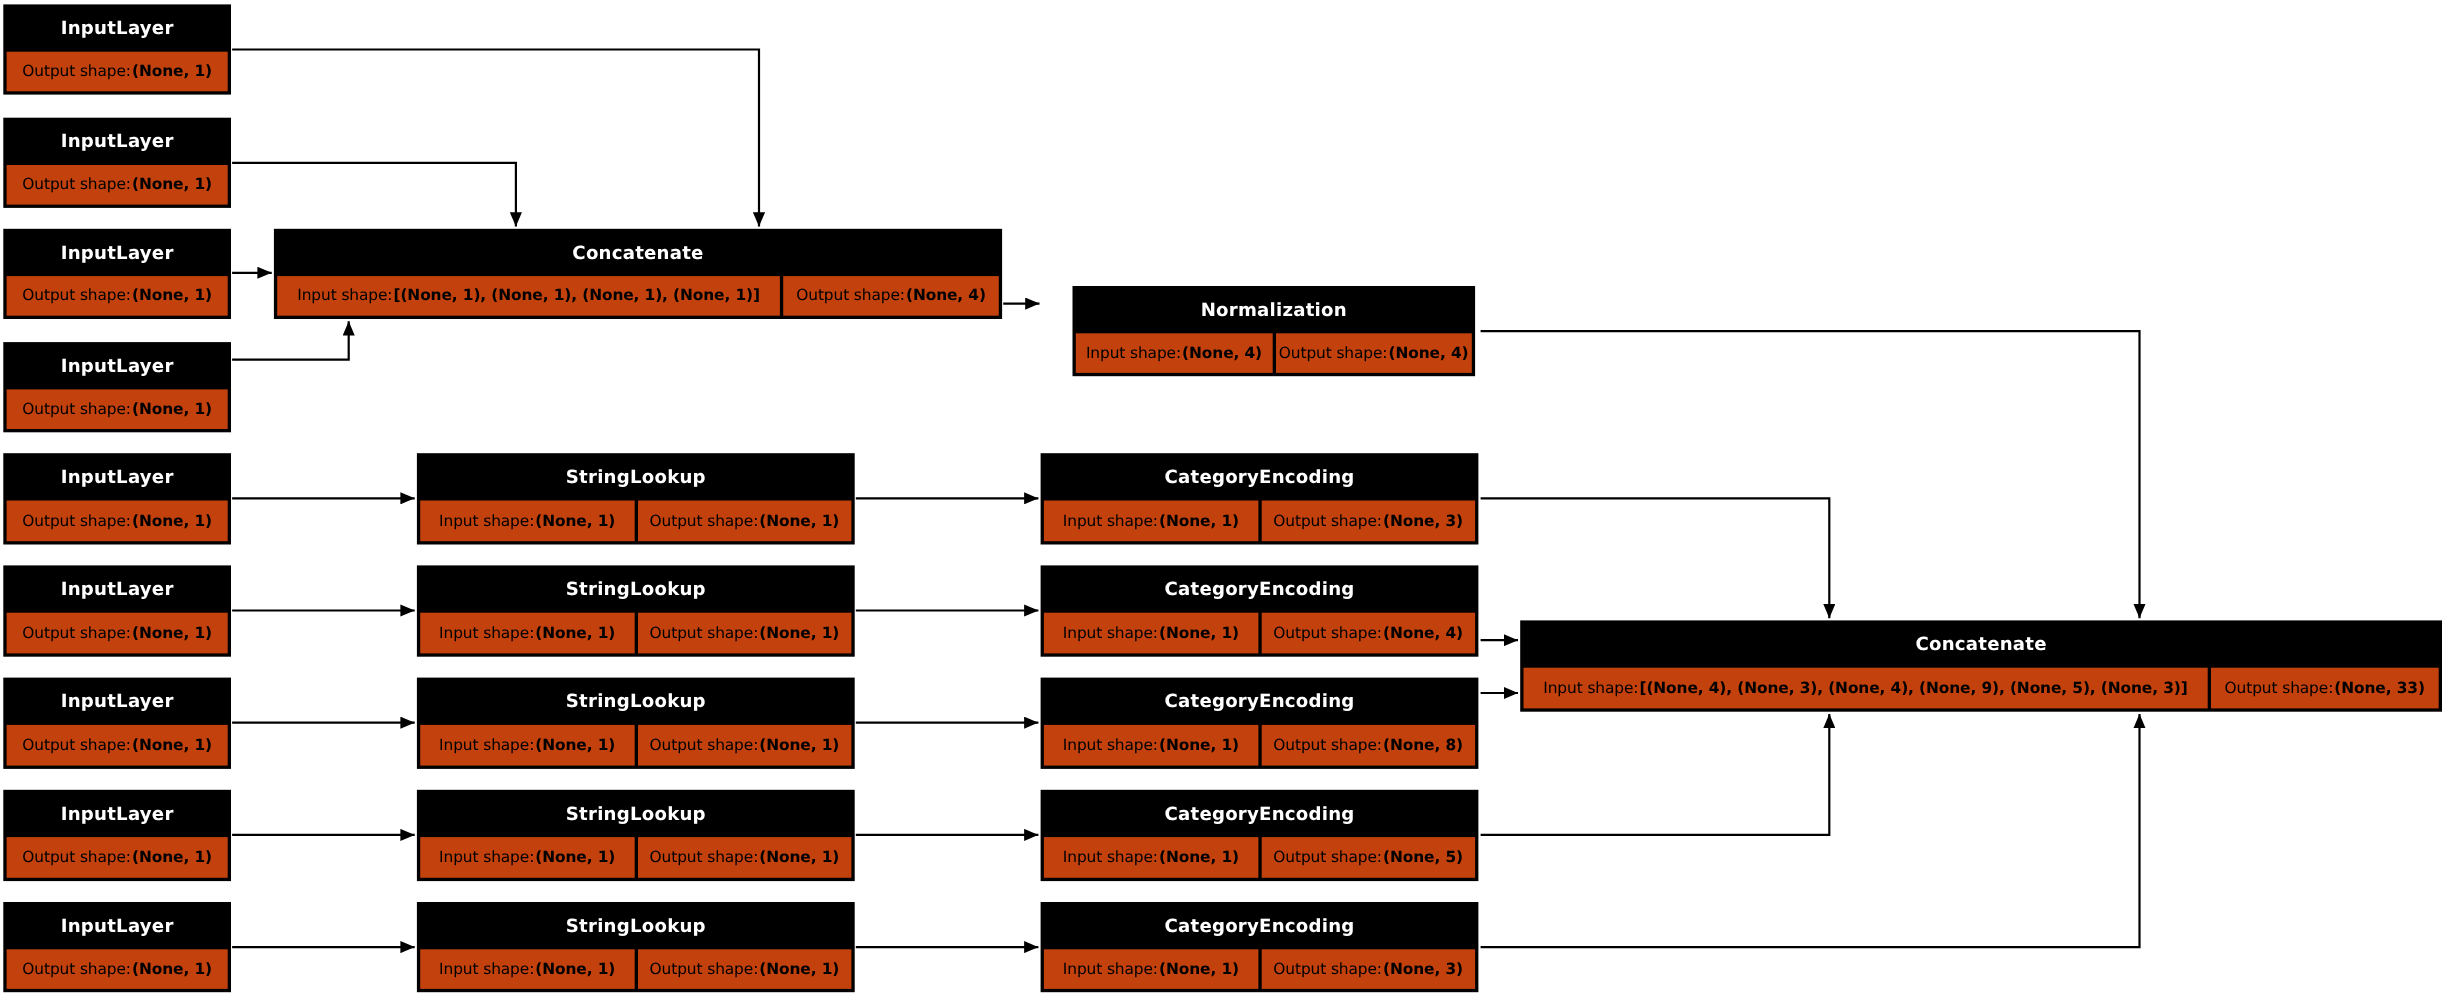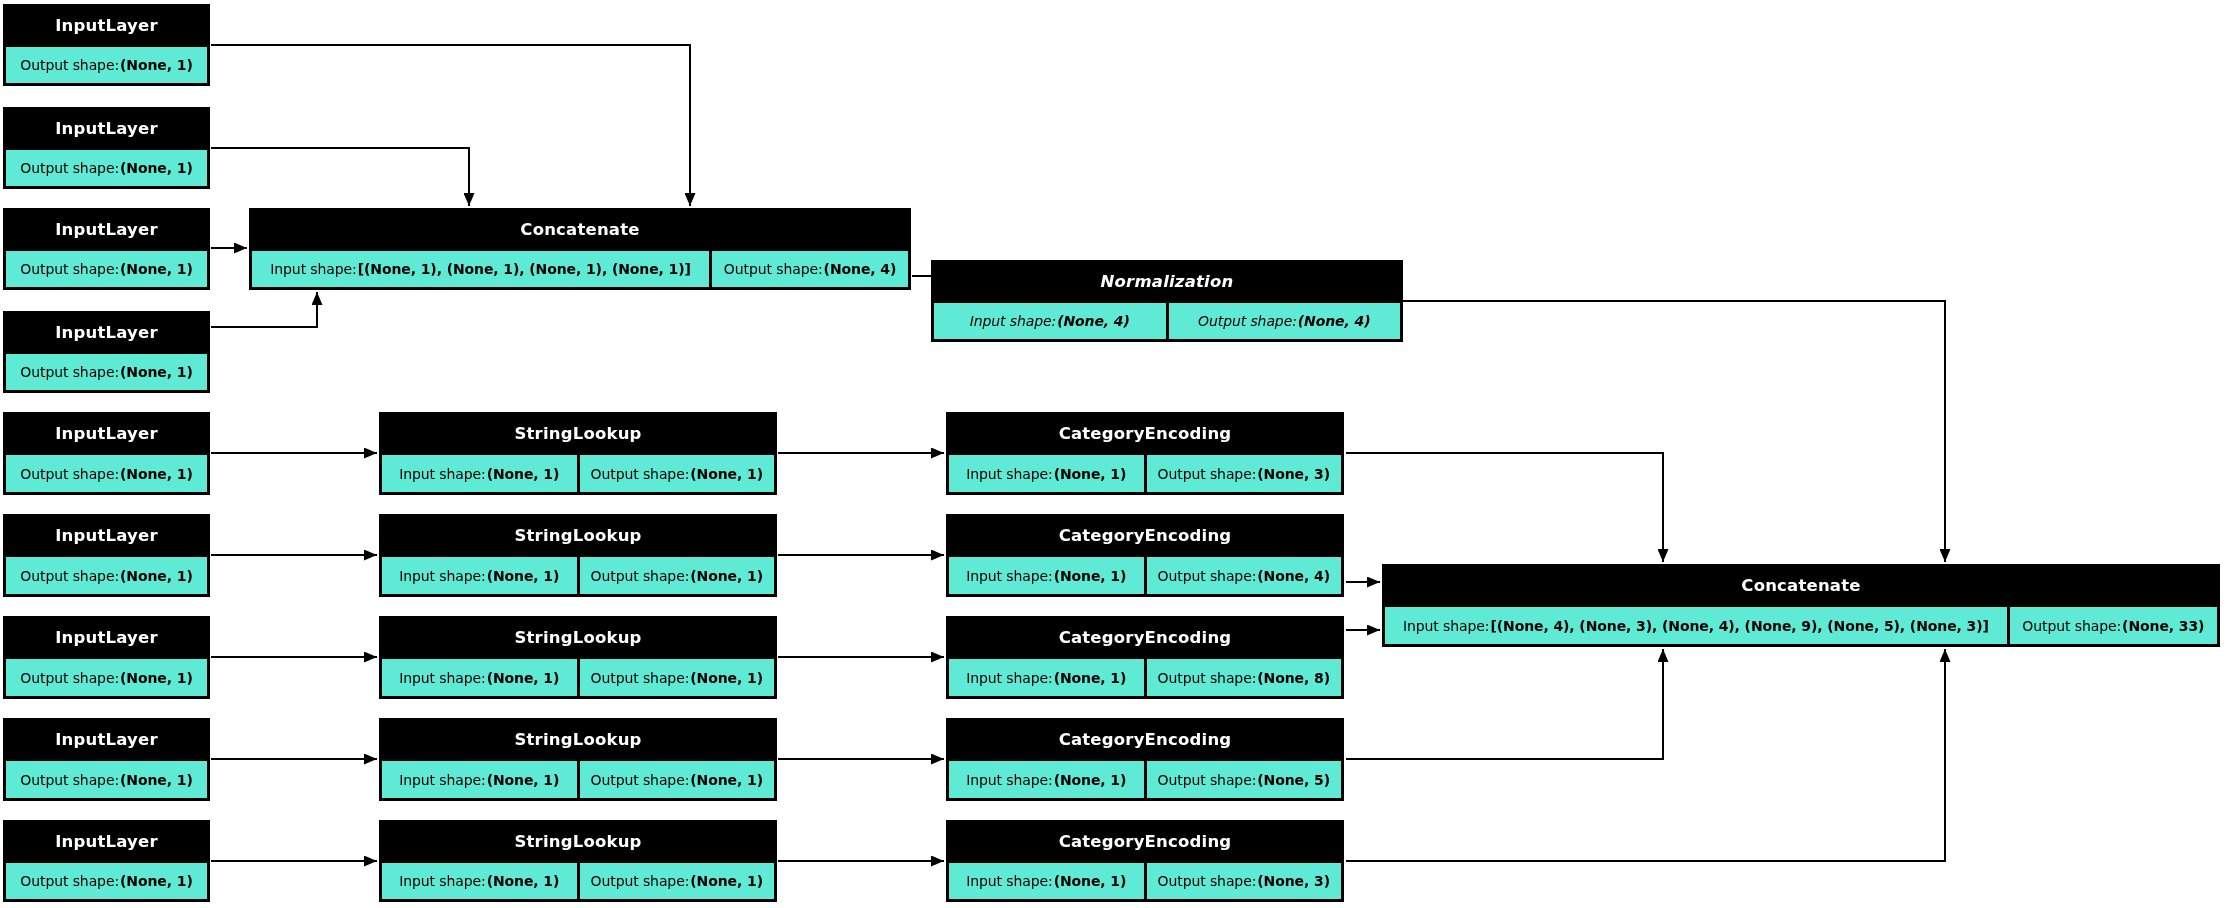--- a/index.html
+++ b/index.html
@@ -12,21 +12,21 @@
   .node{
     position:absolute;background:#000000;display:flex;flex-direction:column;
     box-sizing:border-box;
   }
   .node .title{
     flex:0 0 43px;display:flex;align-items:center;justify-content:center;
     color:#ffffff;font-weight:bold;font-size:16.5px;letter-spacing:.2px;
   }
   .cells{flex:1;display:flex;gap:3px;padding:0 3px 3px 3px;min-height:0;}
   .cell{
-    flex:1;background:#5eead4;color:#000000;display:flex;align-items:center;justify-content:center;
+    flex:1;background:#c2410c;color:#000000;display:flex;align-items:center;justify-content:center;
     font-size:14px;white-space:nowrap;overflow:hidden;letter-spacing:-.1px;min-width:0;
   }
   .cell .val{font-weight:bold;margin-left:1px;}
 </style>
 </head>
 <body>
 
 <div class="canvas">
 
   <svg class="edge-layer">
@@ -107,21 +107,21 @@
           <span class="lbl">Input shape:</span>
           <span class="val">[(None, 1), (None, 1), (None, 1), (None, 1)]</span>
         </div>
       <div class="cell" style="flex:30;">
           <span class="lbl">Output shape:</span>
           <span class="val">(None, 4)</span>
         </div>
     </div>
   </div>
 
-  <div class="node" style="left:931px;top:260px;width:472px;height:82px;font-style:italic;">
+  <div class="node" style="left:975px;top:260px;width:366px;height:82px;">
     <div class="title">Normalization</div>
     <div class="cells">
       <div class="cell">
           <span class="lbl">Input shape:</span>
           <span class="val">(None, 4)</span>
         </div>
       <div class="cell">
           <span class="lbl">Output shape:</span>
           <span class="val">(None, 4)</span>
         </div>

